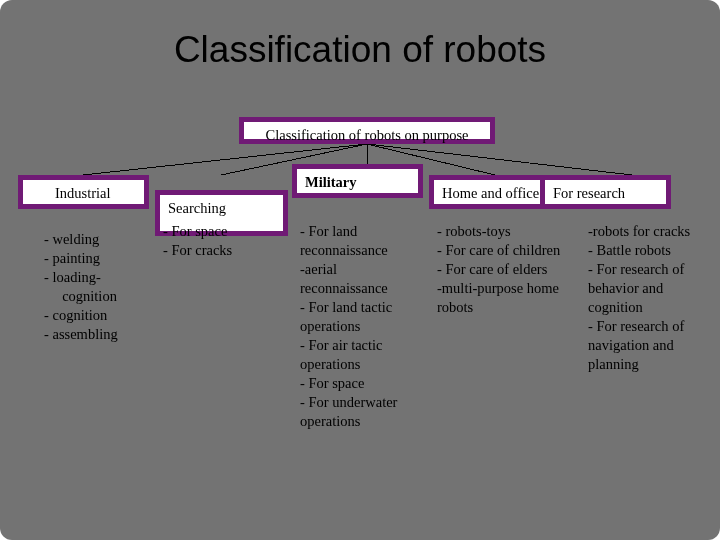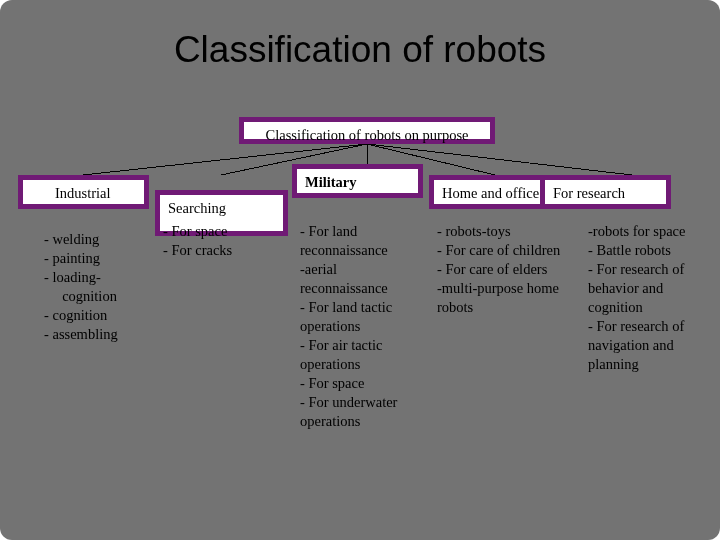--- a/index.html
+++ b/index.html
@@ -137,19 +137,19 @@
   </div>
 
   <div class="bullet-list" id="list-3">
     <span class="bullet-item">- robots-toys</span>
     <span class="bullet-item">- For care of children</span>
     <span class="bullet-item">- For care of elders</span>
     <span class="bullet-item">-multi-purpose home robots</span>
   </div>
 
   <div class="bullet-list" id="list-4">
-    <span class="bullet-item">-robots for space</span>
+    <span class="bullet-item">-robots for cracks</span>
     <span class="bullet-item">- Battle robots</span>
     <span class="bullet-item">- For research of behavior and cognition</span>
     <span class="bullet-item">- For research of navigation and planning</span>
   </div>
 
 </div>
 
 </body></html>

